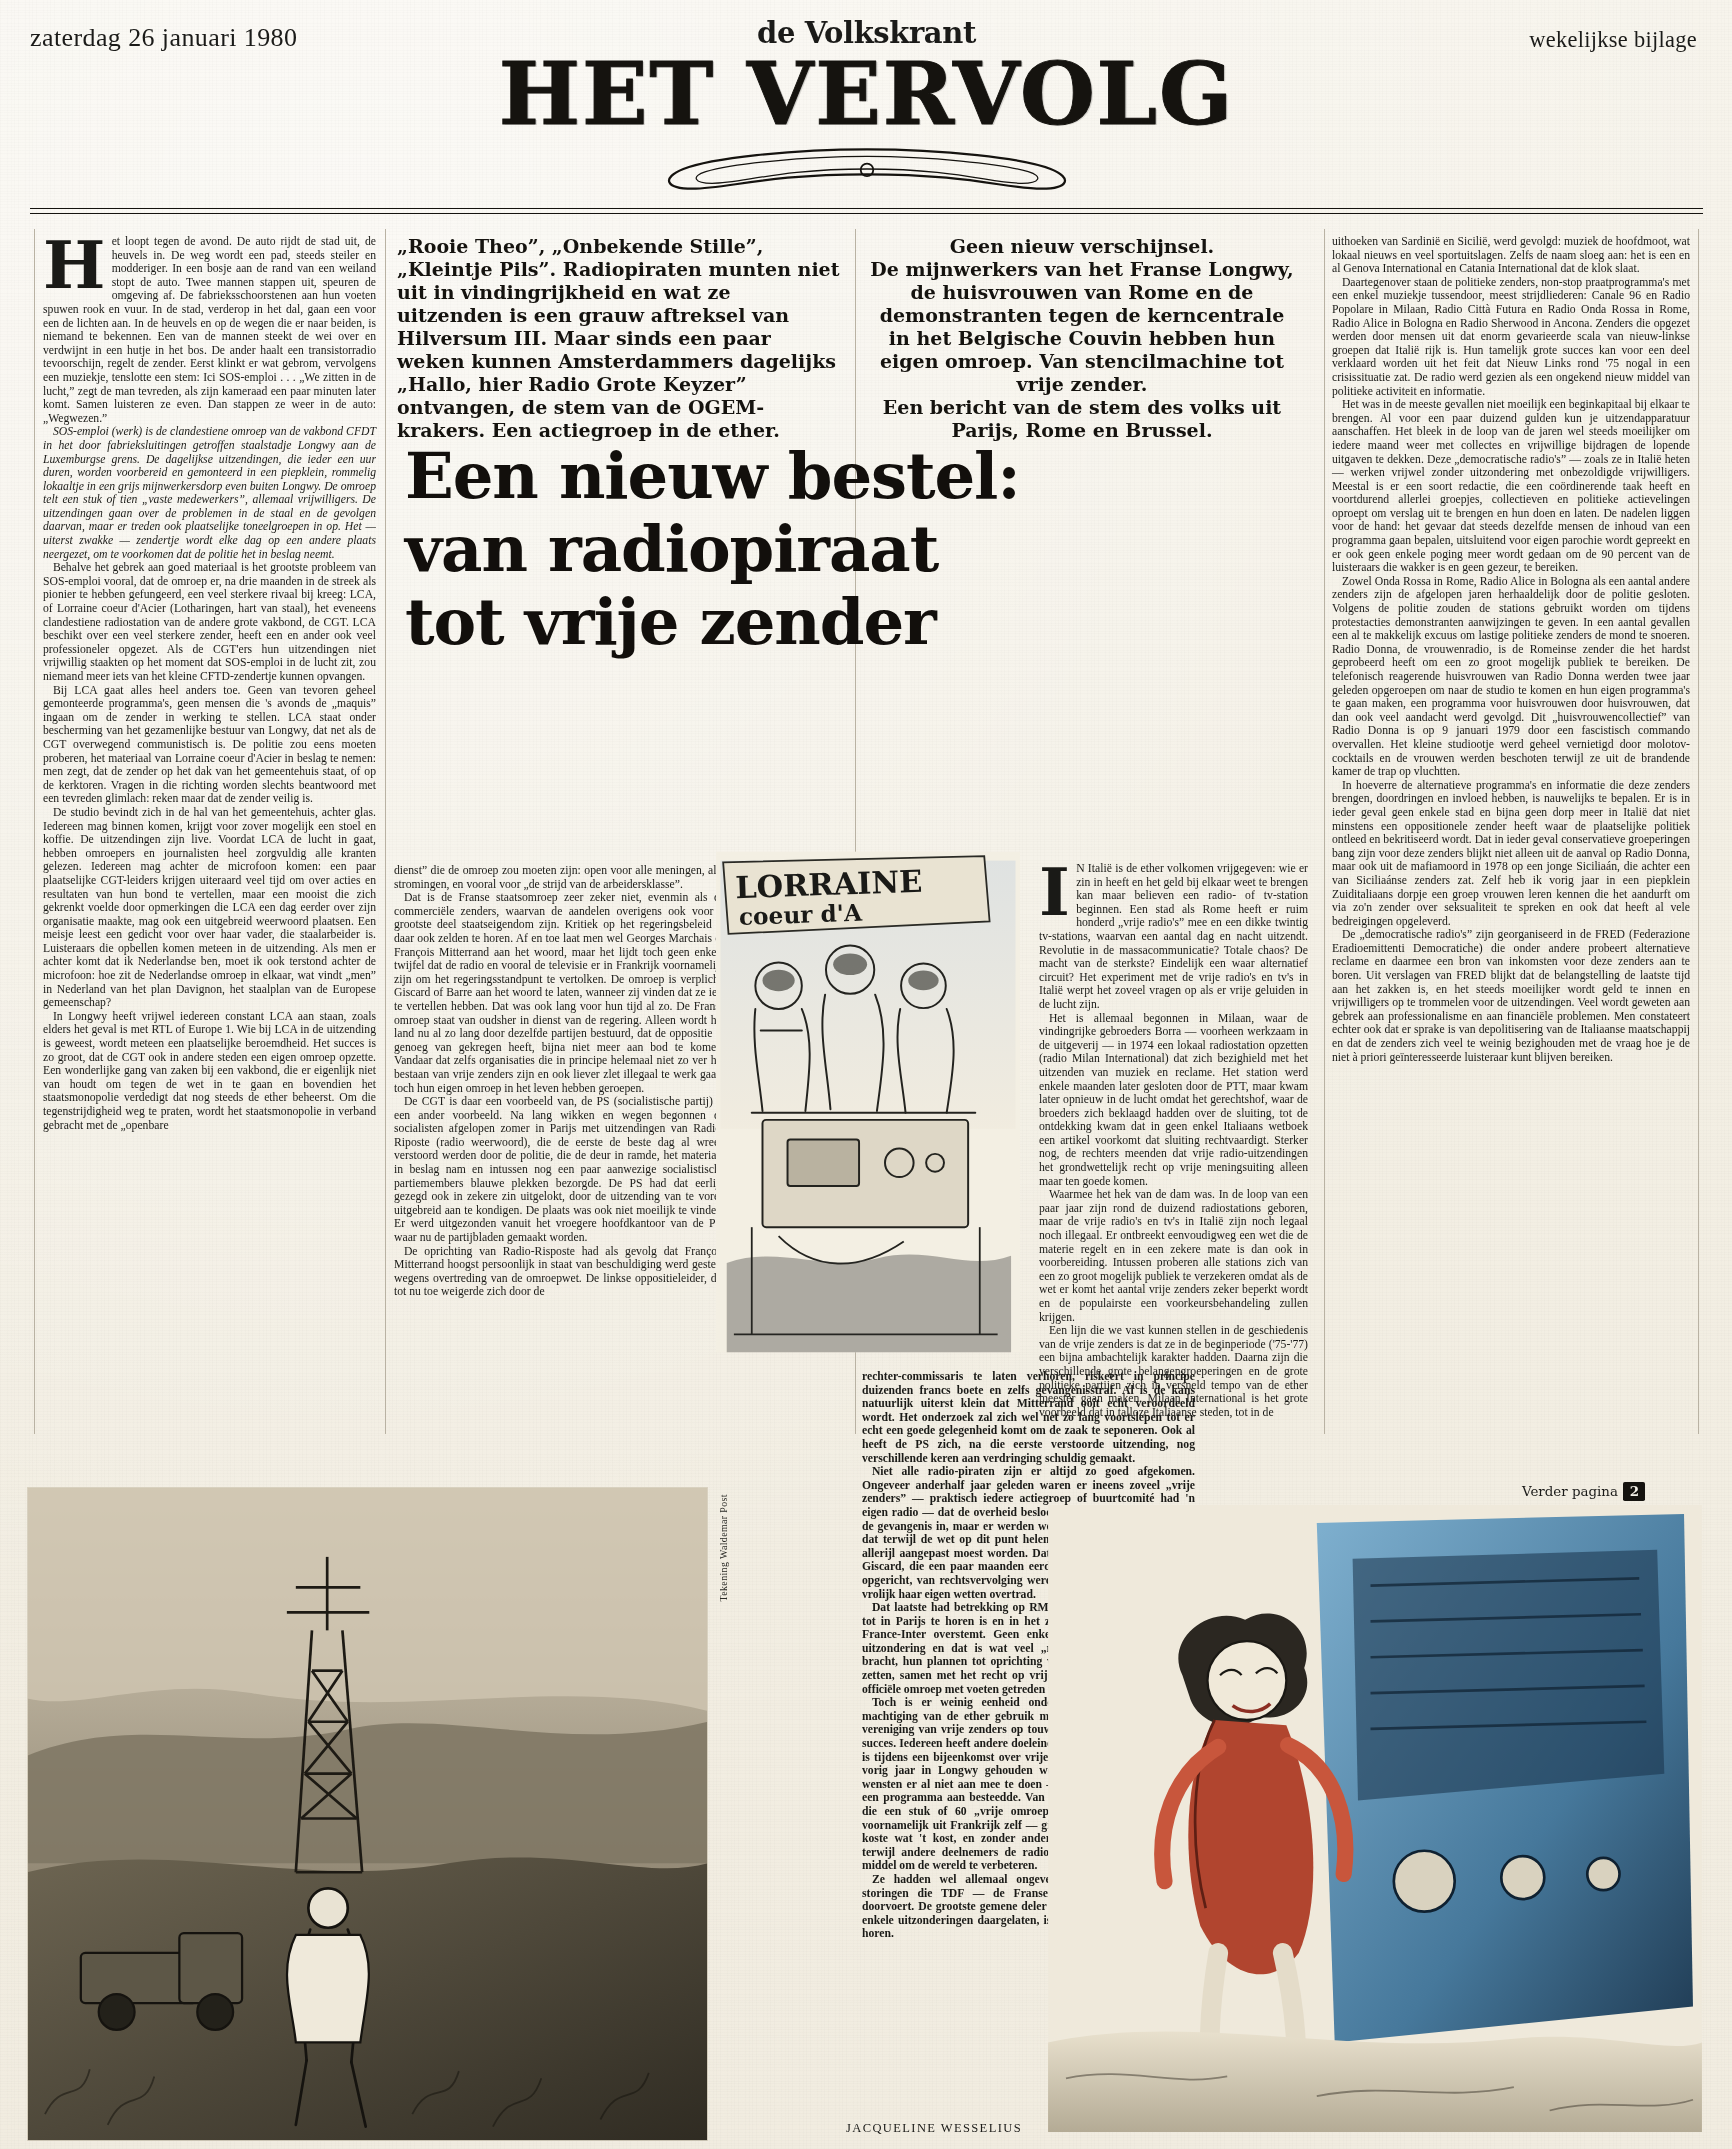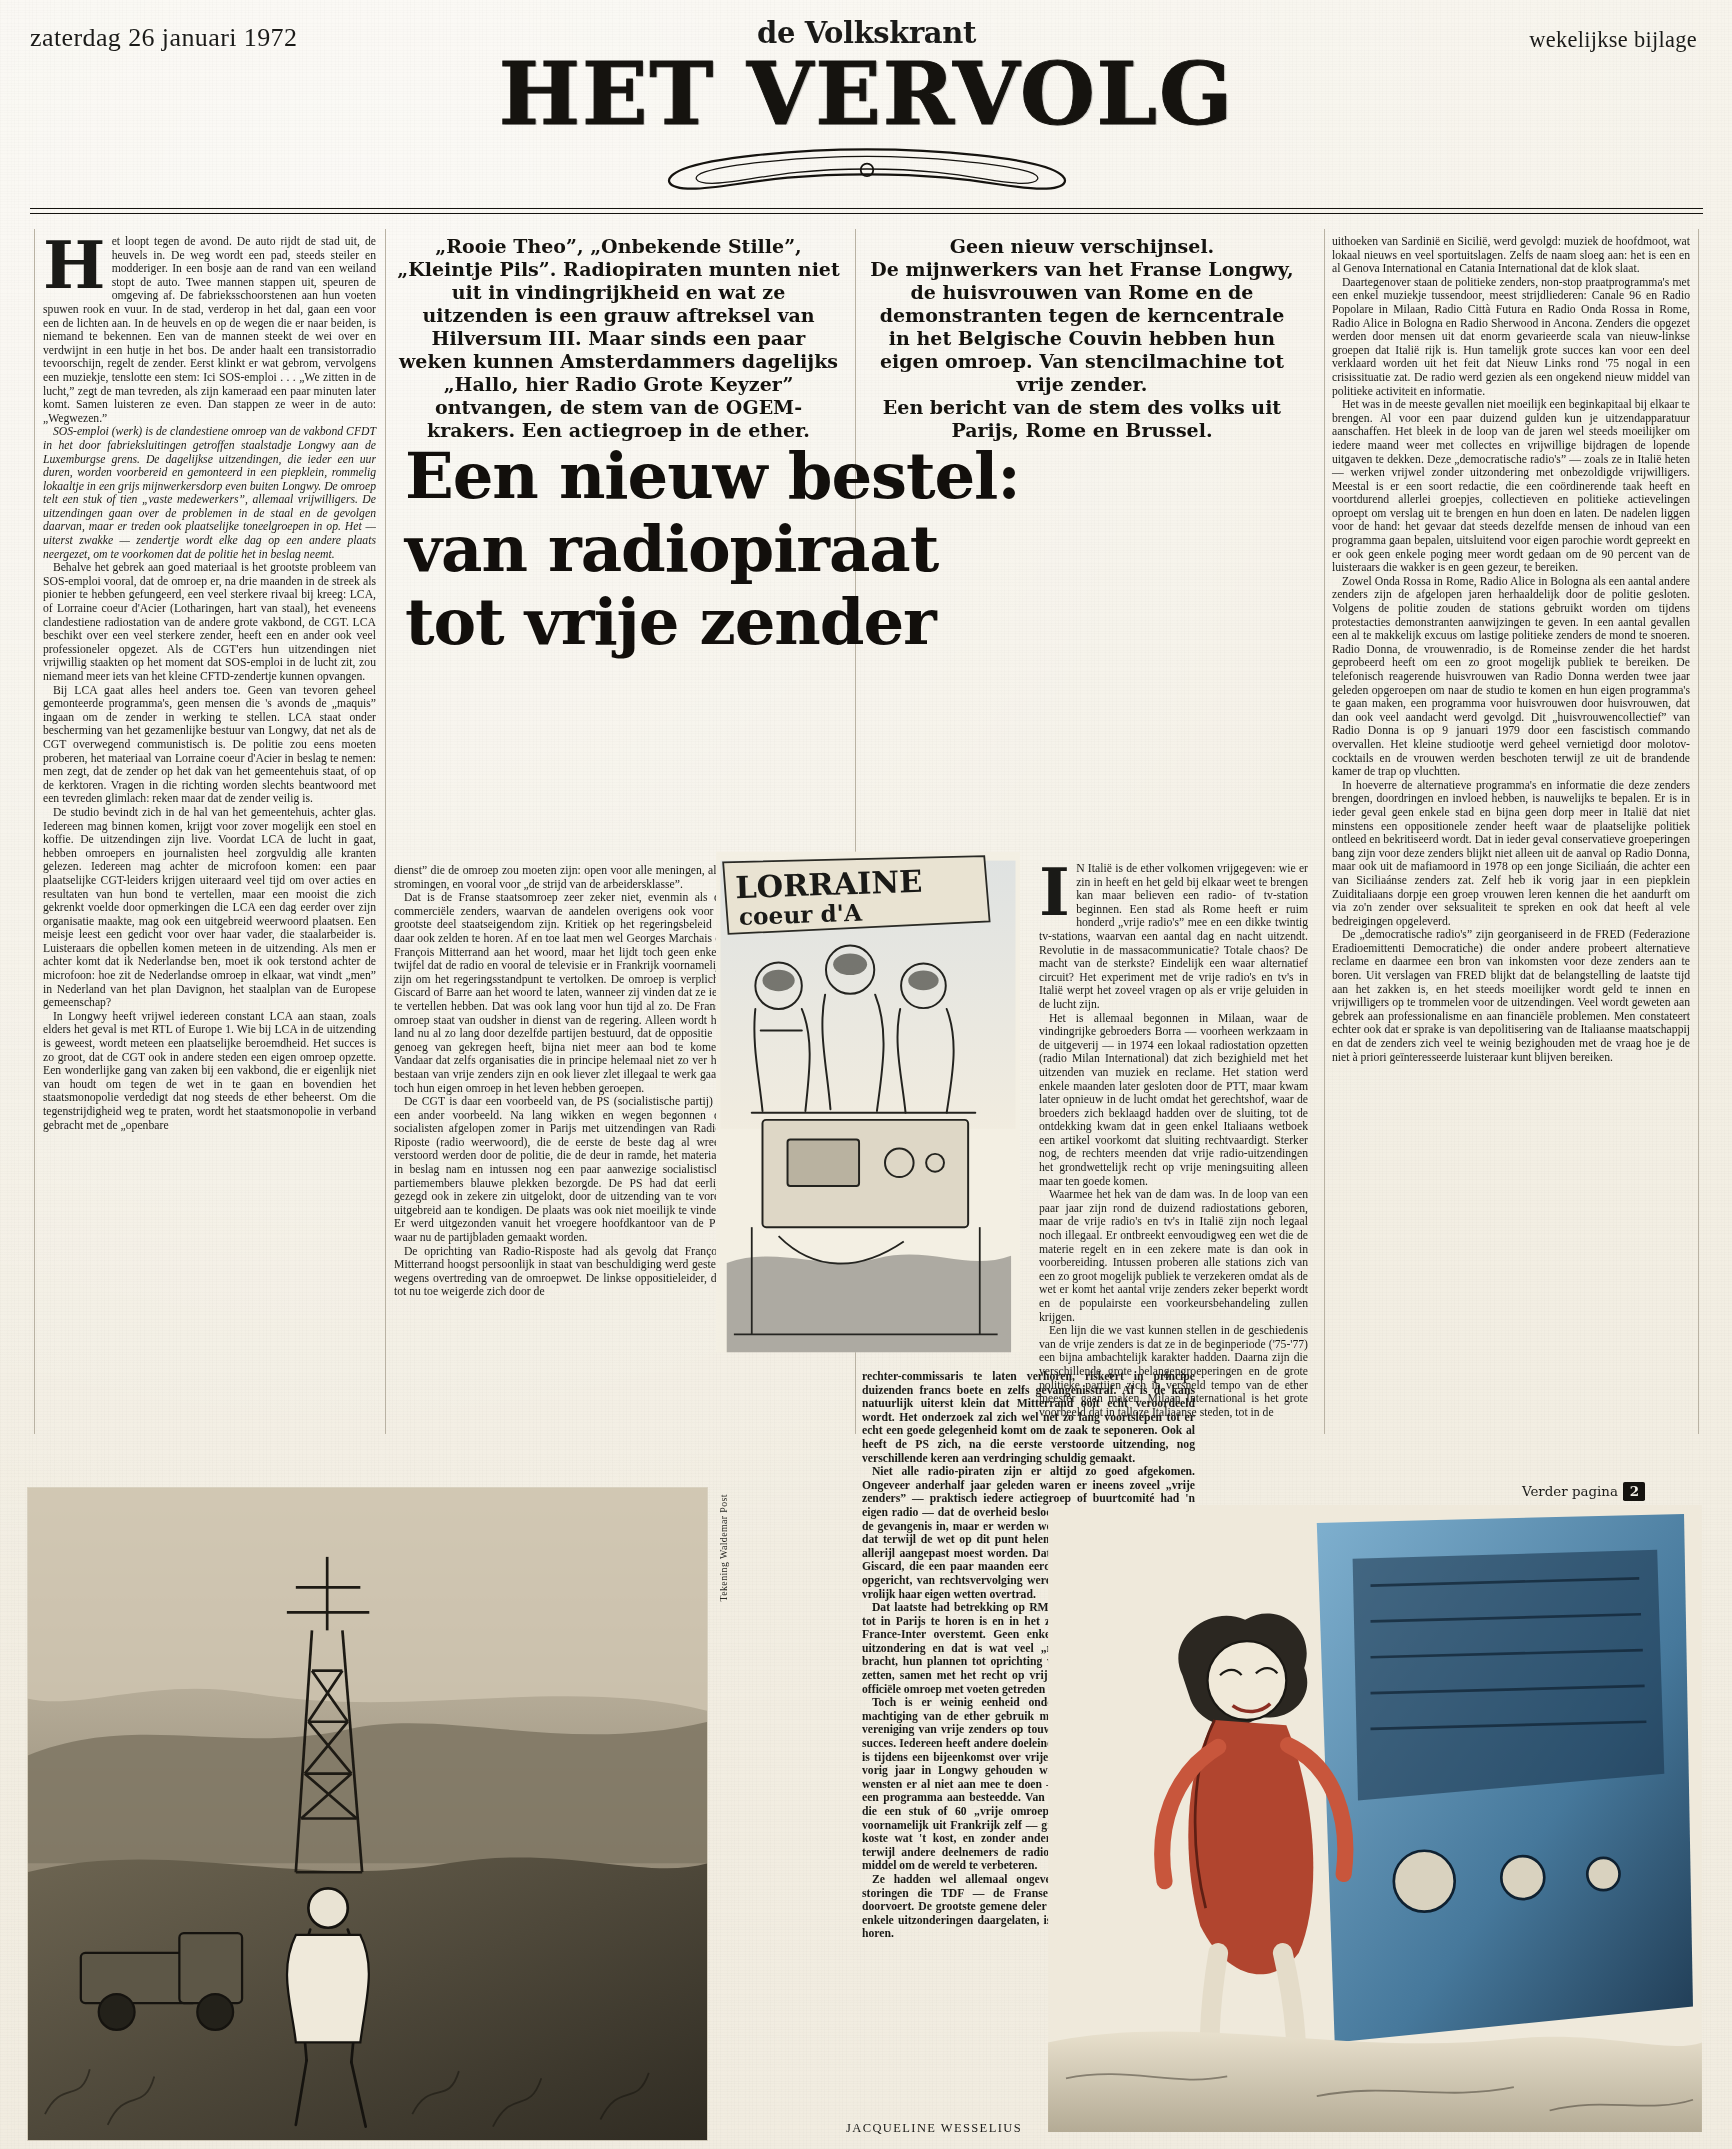--- a/index.html
+++ b/index.html
@@ -96,21 +96,21 @@
   }
 
   
   .kicker{
     position:absolute;
     font-family:"DejaVu Serif", serif;
     font-weight:700;
     font-size:19px;
     line-height:23px;
     color:#15130f;
-    text-align:center;
+    text-align:left;
   }
   .kicker.left{text-align:left;}
 
   
   .headline{
     position:absolute;
     font-family:"DejaVu Serif", serif;
     font-weight:700;
     color:#120f0c;
     font-size:64px;
@@ -147,21 +147,21 @@
     font-size:13.4px;
   }
 </style>
 </head>
 <body>
 
 <div class="page">
   <div class="grain"></div>
 
   <div class="masthead">
-    <div class="mast-date">zaterdag 26 januari 1972</div>
+    <div class="mast-date">zaterdag 26 januari 1980</div>
     <div class="mast-supp">wekelijkse bijlage</div>
     <div class="mast-brand">de Volkskrant</div>
     <div class="mast-title">HET VERVOLG</div>
 
     <svg class="mast-flourish" viewBox="0 0 470 60">
       <g fill="none" stroke="#15130f" stroke-width="2.5">
         <path d="M235 8 C150 8 60 18 30 30 C5 40 10 52 40 52 C80 52 120 36 235 36 C350 36 390 52 430 52 C460 52 465 40 440 30 C410 18 320 8 235 8 Z"></path>
         <path d="M235 16 C165 16 85 24 55 33 C38 38 42 46 62 46 C96 46 135 30 235 30 C335 30 374 46 408 46 C428 46 432 38 415 33 C385 24 305 16 235 16 Z" stroke-width="1.4"></path>
         <circle cx="235" cy="31" r="7" stroke-width="2"></circle>
       </g>

